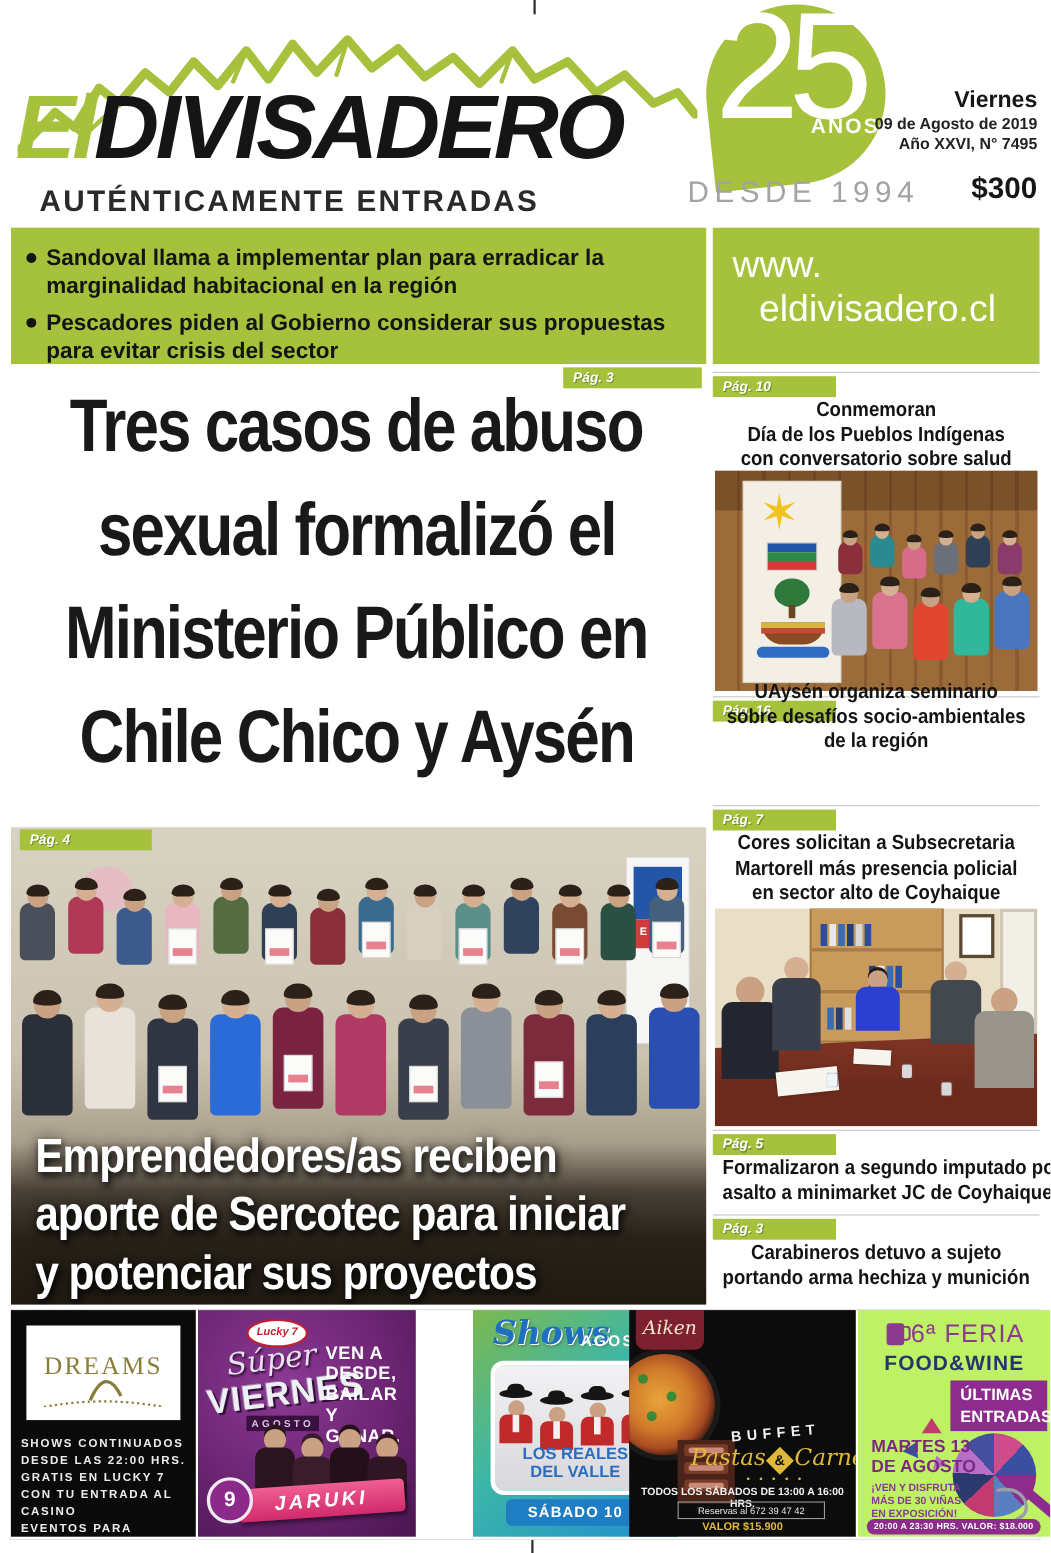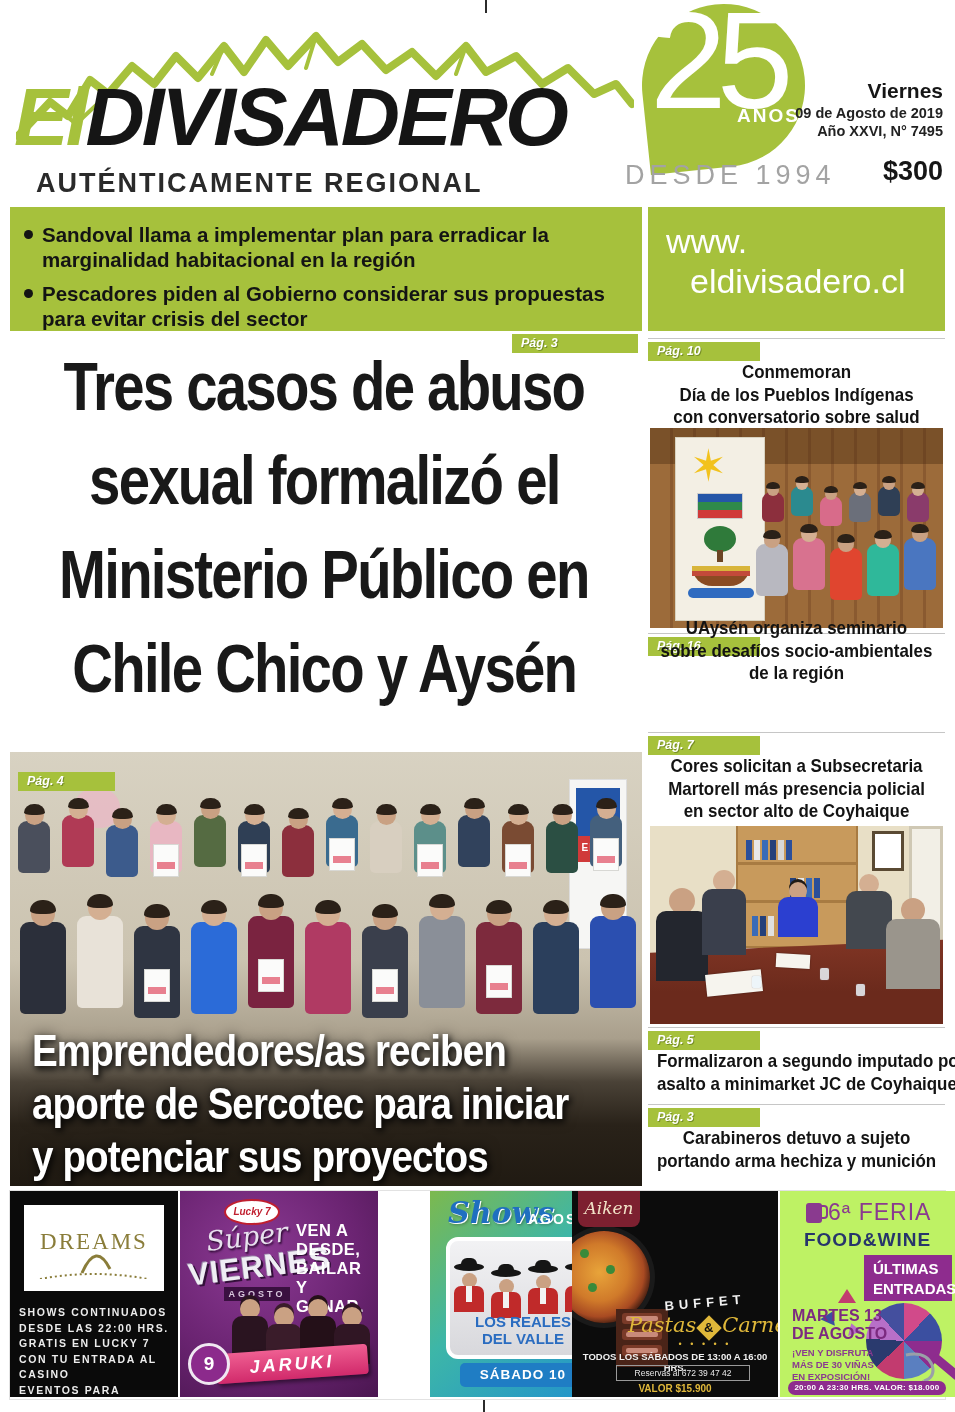--- a/index.html
+++ b/index.html
@@ -34,21 +34,21 @@
 
   
   #lead-tag{left:512px;top:334px;width:126px;}
   #lead{left:0;top:340px;width:648px;text-align:center;}
   .lead-line{font-size:64px;font-weight:bold;color:#191919;line-height:94px;letter-spacing:-2px;
              display:inline-block;transform:scale(.88,1.06);white-space:nowrap;}
 
   
   #mainphoto{left:10px;top:752px;width:632px;height:434px;overflow:hidden;
      background:linear-gradient(#d8d2c2 0%,#cbc3b0 48%,#a99f8c 66%,#4a4237 76%,#292219 86%,#201a12 100%);}
-  #mp-tag{left:8px;top:20px;width:97px;}
+  #mp-tag{left:8px;top:2px;width:120px;}
   #mp-balloon{left:64px;top:36px;width:46px;height:40px;background:#e9b9c6;border-radius:50% 50% 45% 55%;opacity:.8;}
   #mp-banner{right:16px;top:28px;width:56px;height:168px;background:#f6f6f4;box-shadow:0 0 0 1px #ddd;}
   #mp-banner .b1{position:absolute;left:6px;top:8px;right:6px;height:48px;background:#2456a8;}
   #mp-banner .b2{position:absolute;left:6px;top:56px;right:6px;height:26px;background:#d03a3a;}
   #mp-banner .btxt{position:absolute;left:0;right:0;top:62px;text-align:center;color:#fff;font-size:10px;font-weight:bold;letter-spacing:1px;}
   .person{position:absolute;}
   .head{border-radius:50%;margin:0 auto;position:relative;z-index:2;}
   .hair{position:absolute;top:-2px;left:-1px;right:-1px;height:58%;background:#2b2118;border-radius:50% 50% 40% 40%/80% 80% 25% 25%;}
   .pbody{border-radius:9px 9px 5px 5px;margin:-4px auto 0;position:relative;z-index:1;}
   .cert{position:absolute;left:50%;transform:translateX(-50%);top:56%;width:24px;height:31px;background:#fbfbfa;border:1px solid #d8d8d4;z-index:3;}
@@ -186,21 +186,21 @@
   <div class="abs cropmark" style="left:485px;top:0;"></div>
   <div class="abs cropmark" style="left:483px;top:1399px;"></div>
 
   <svg class="abs" style="left:16px;top:28px;" width="618" height="118" viewBox="0 0 618 118">
     <path d="M2 108 L34 74 L52 88 L74 52 L92 66 L116 38 L138 56 L160 28 L182 50 L208 18 L228 44 L250 12 L272 38 L300 8 L322 34 L346 16 L370 42 L396 24 L420 48 L450 18 L470 44 L500 28 L526 56 L552 40 L578 66 L600 56 L616 76" fill="none" stroke="#a6c13c" stroke-width="8" stroke-linejoin="round" stroke-linecap="round"></path>
     <path d="M34 74 L60 96 L92 66 M208 18 L196 46 M300 8 L290 40 M450 18 L440 46" fill="none" stroke="#a6c13c" stroke-width="4" stroke-linecap="round"></path>
   </svg>
   <div class="abs" id="logo-line">
     <span id="logo-el">El</span><span id="logo-name">DIVISADERO</span>
   </div>
-  <div class="abs" id="tagline">AUTÉNTICAMENTE REGIONAL</div>
+  <div class="abs" id="tagline">AUTÉNTICAMENTE ENTRADAS</div>
 
   <div class="abs" id="badge"></div>
   <div class="abs" id="badge-num">25</div>
   <div class="abs" id="badge-anos">AÑOS</div>
   <div class="abs" id="badge-since">DESDE 1994</div>
 
   <div class="abs" id="dateblock">
     <div id="date-day">Viernes</div>
     <div id="date-full">09 de Agosto de 2019</div>
     <div id="date-ed">Año XXVI, N° 7495</div>

